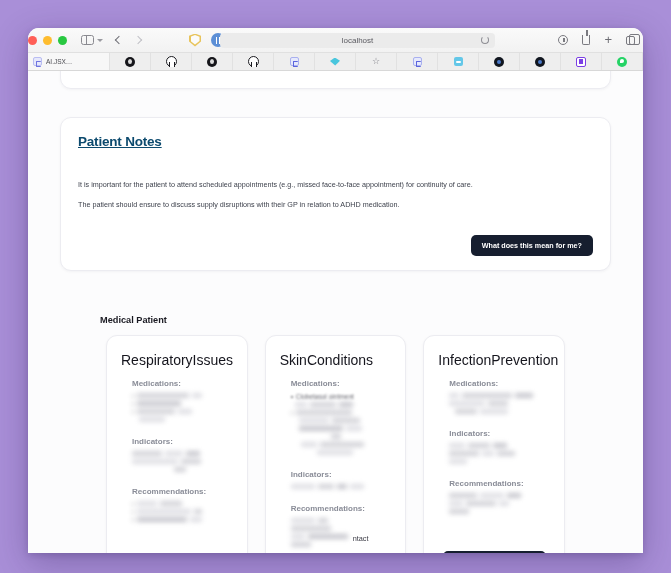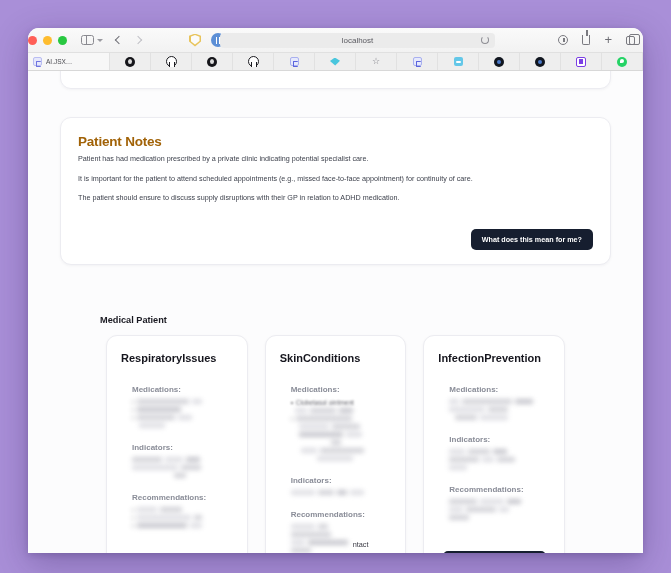--- a/index.html
+++ b/index.html
@@ -140,22 +140,23 @@
     position:absolute; left: 32px; right: 32px; top: -30px;
     height: 48px;
   }
 
   
   #patient-notes {
     position:absolute; left:32px; right:32px; top: 46px;
     padding: 16px 17px 14px;
   }
   #patient-notes-title {
-    font-size: 13.5px; font-weight: 700; color:#a16207; letter-spacing:-.2px;
-    margin-bottom: 5px;
+    font-size: 13.5px; font-weight: 700; color:#0c4a6e; letter-spacing:-.2px;
+    margin-bottom: 31px;
+    text-decoration: underline;
   }
   .note-line { font-size: 7.2px; color:#3b3f4a; line-height: 1.35; margin-bottom: 10px; }
   .note-line:last-of-type { margin-bottom: 0; }
   .pill {
     display:inline-block; background:#161e2f; color:#fff;
     font-size: 7.2px; font-weight: 600;
     padding: 6px 11px; border-radius: 5px; white-space:nowrap;
     cursor: pointer;
   }
   #notes-action { display:flex; justify-content:flex-end; margin-top: 26px; align-items: flex-end; }
@@ -163,21 +164,21 @@
   
   #medical-history-heading {
     position:absolute; left:72px; top: 244px;
     font-size: 9.2px; font-weight: 700; color:#1a1a22;
   }
   #history-grid {
     position:absolute; left:78px; right:78px; top: 264px;
     display:flex; gap: 17px;
   }
   .hcard { flex: 1 1 0; padding: 16px 14px 14px; display:flex; flex-direction:column; min-width:0; }
-  .hcard-title { font-size: 11px; font-weight: 700; color:#15151d; margin-bottom: 21px; }
+  .hcard-title { font-size: 14px; font-weight: 400; color:#15151d; margin-bottom: 11px; }
   .hsection { padding-left: 11px; }
   .hlabel { font-size: 8px; font-weight: 700; color:#8a8d98; margin-bottom: 5px; }
   .hgap { height: 12px; }
   
   .blur-wrap { filter: blur(2.4px); opacity: .62; }
   .bl-row { display:flex; align-items:center; gap:3px; margin-bottom: 3px; }
   .dot { width: 2px; height: 2px; border-radius:50%; background:#2c2c33; flex:none; }
   .bar { height: 5px; background:#b4b4bd; border-radius:1px; }
   .bar.l { background:#c9c9d2; }
   .bar.d { background:#a2a2ad; }
@@ -277,21 +278,20 @@
   </div>
 
   <div id="page">
 
     <div id="top-cutoff" class="card-shell">
       
     </div>
 
     <div id="patient-notes" class="card-shell">
       <div id="patient-notes-title">Patient Notes</div>
-      <div class="note-line">Patient has had medication prescribed by a private clinic indicating potential specialist care.</div>
       <div class="note-line">It is important for the patient to attend scheduled appointments (e.g., missed face-to-face appointment) for continuity of care.</div>
       <div class="note-line">The patient should ensure to discuss supply disruptions with their GP in relation to ADHD medication.</div>
       <div id="notes-action">
         <span class="pill">What does this mean for me?</span>
       </div>
     </div>
 
     <div id="medical-history-heading">Medical Patient</div>
 
     <div id="history-grid">

